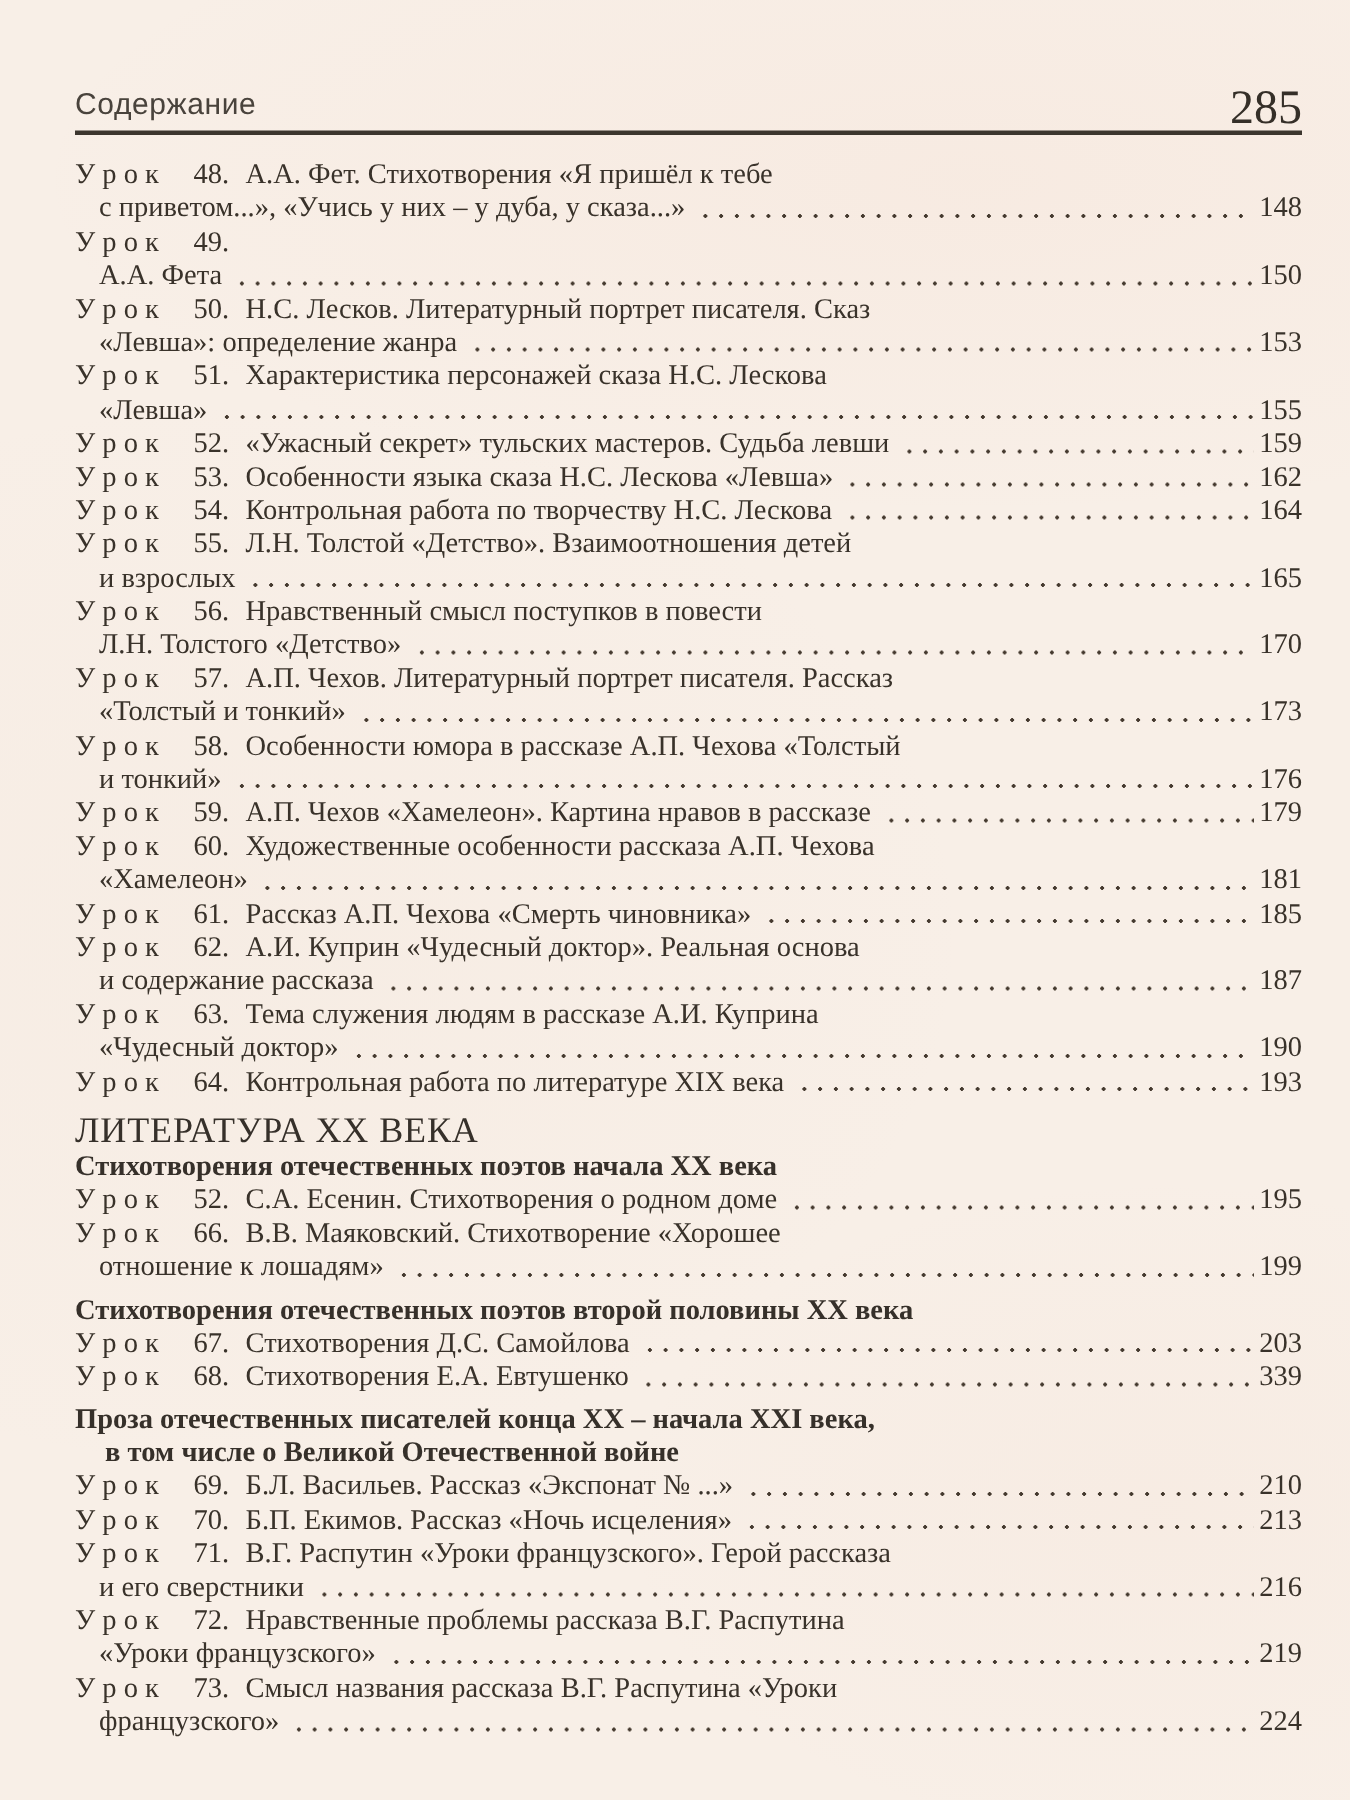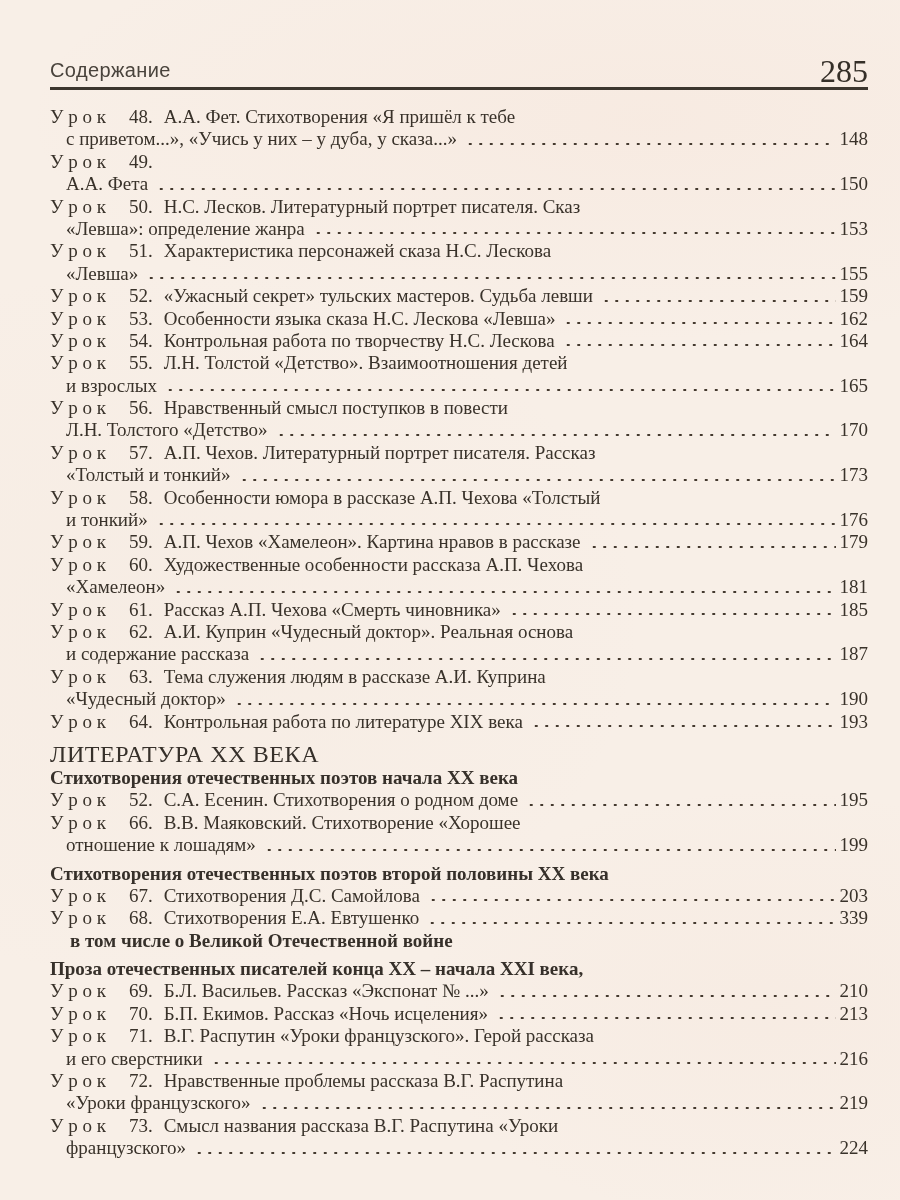--- a/index.html
+++ b/index.html
@@ -245,22 +245,22 @@
           <span class="leader"></span>
           <span class="pg">203</span>
         </div>
         <div class="line first">
           <span class="lesson-label">У р о к</span>
           <span class="lesson-num">68.</span>
           <span class="entry-title">Стихотворения Е.А. Евтушенко</span>
           <span class="leader"></span>
           <span class="pg">339</span>
         </div>
+        <div class="subhead gap">Проза отечественных писателей конца XX – начала XXI века,</div>
         <div class="subhead line2">в том числе о Великой Отечественной войне</div>
-        <div class="subhead gap">Проза отечественных писателей конца XX – начала XXI века,</div>
         <div class="line first">
           <span class="lesson-label">У р о к</span>
           <span class="lesson-num">69.</span>
           <span class="entry-title">Б.Л. Васильев. Рассказ «Экспонат № ...»</span>
           <span class="leader"></span>
           <span class="pg">210</span>
         </div>
         <div class="line first">
           <span class="lesson-label">У р о к</span>
           <span class="lesson-num">70.</span>

